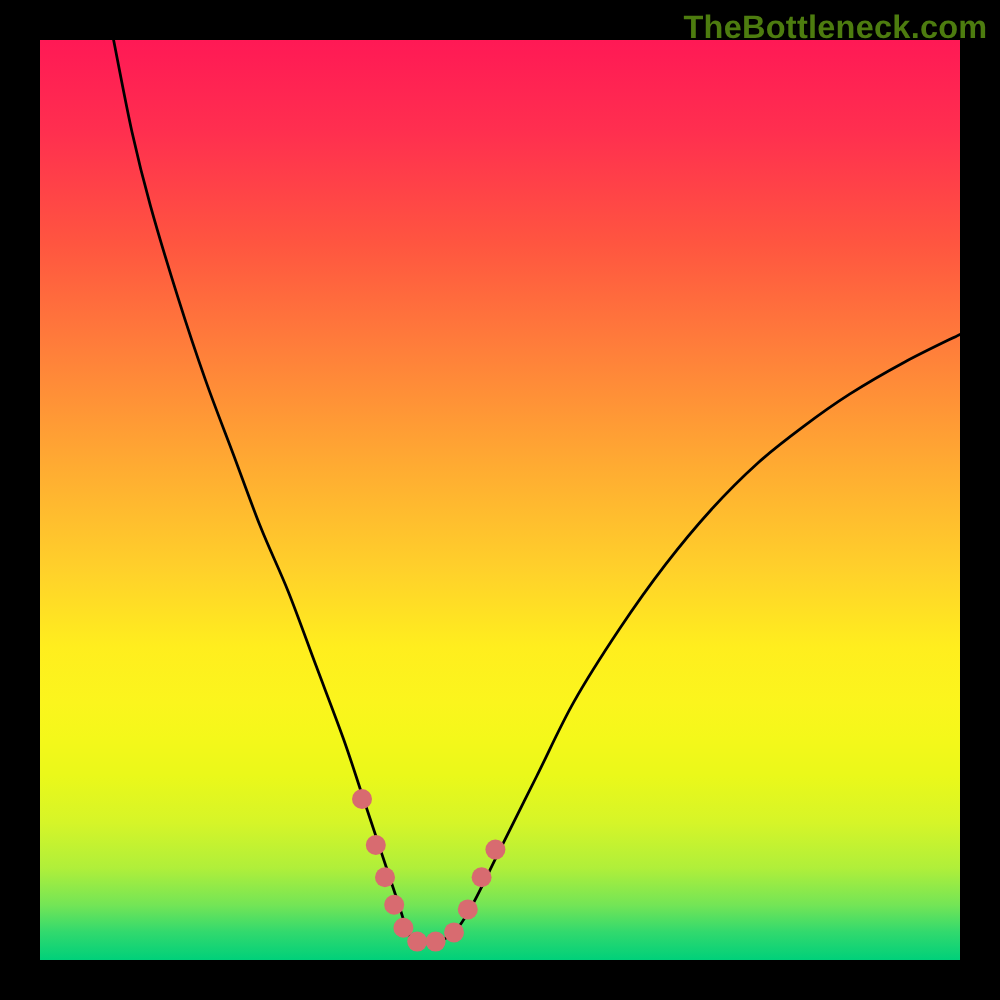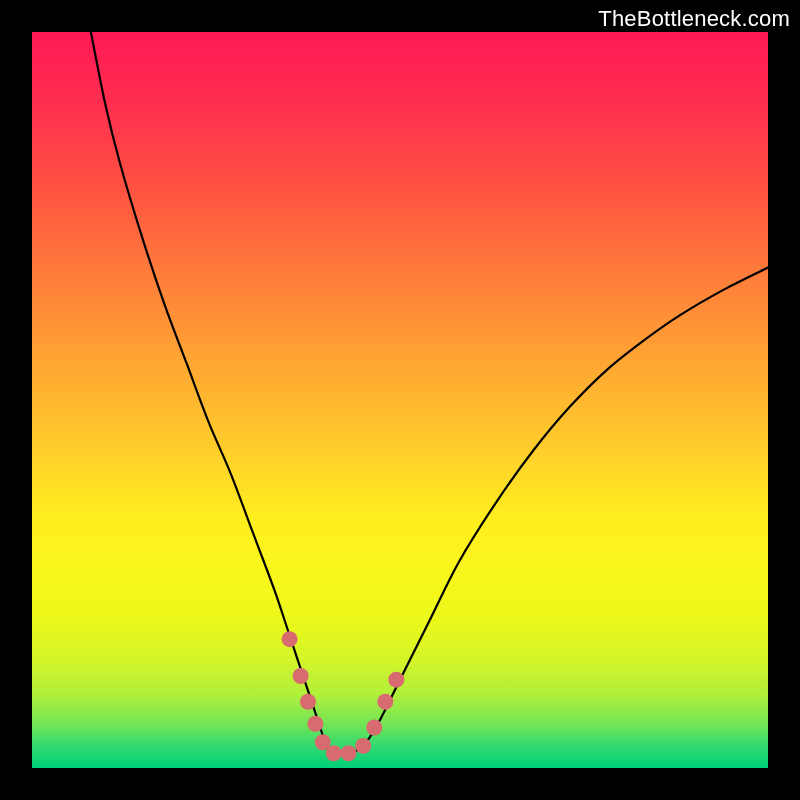--- a/index.html
+++ b/index.html
@@ -46,23 +46,23 @@
     position: absolute;
     inset: 0;
     width: 100%;
     height: 100%;
     display: block;
   }
   .attribution {
     position: absolute;
     top: 6px;
     right: 10px;
-    color: #ffffff;
-    font-size: 22px;
-    font-weight: 400;
+    color: #4d7c0f;
+    font-size: 26px;
+    font-weight: 700;
     letter-spacing: 0.2px;
     user-select: none;
   }
 </style>
 </head>
 <body>
 
 <div class="stage">
   <div class="plot-area">
     <svg class="curve-svg" viewBox="0 0 736 736" preserveAspectRatio="none">

